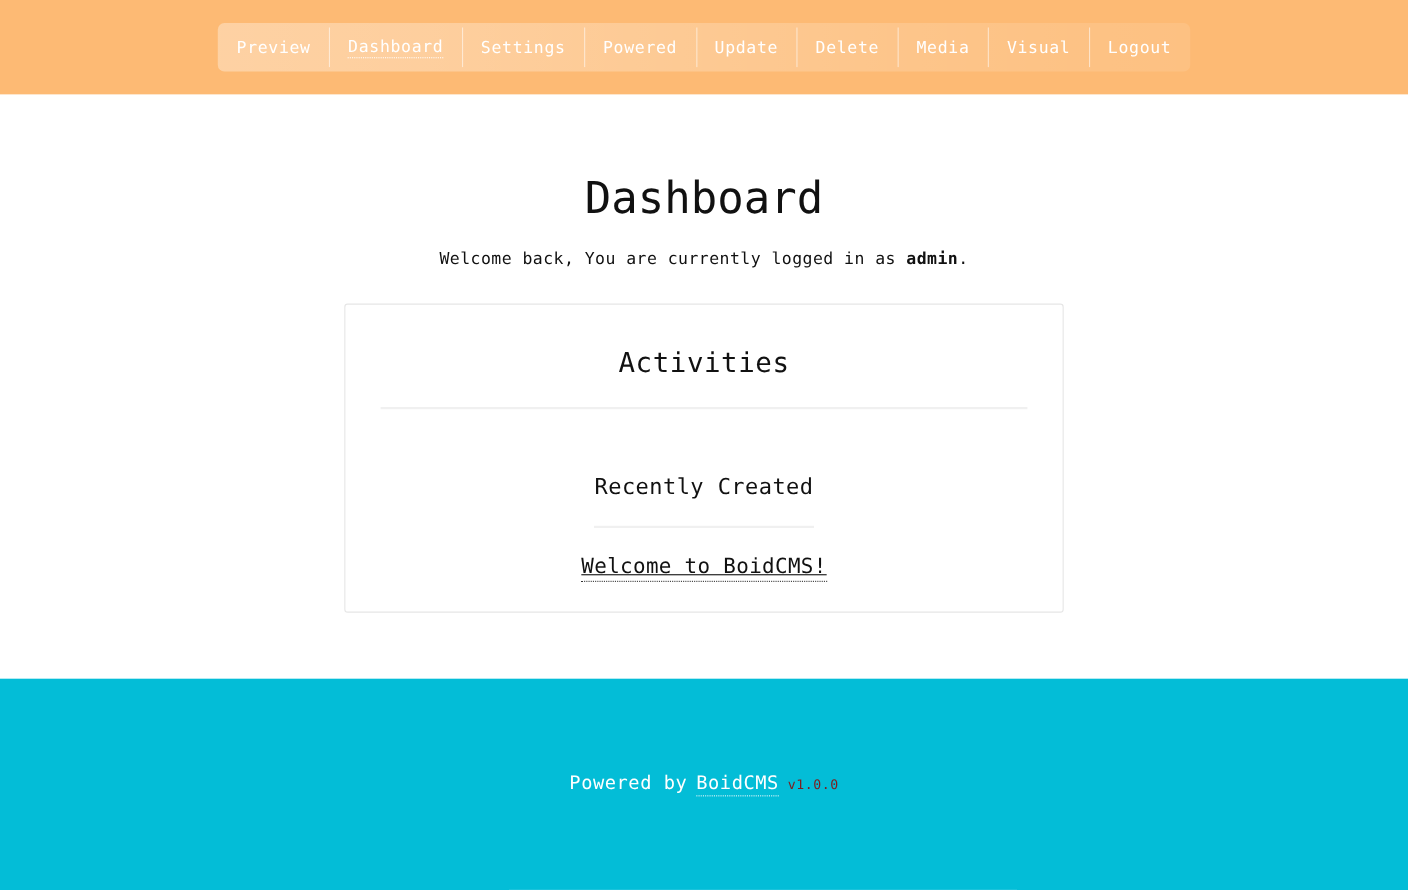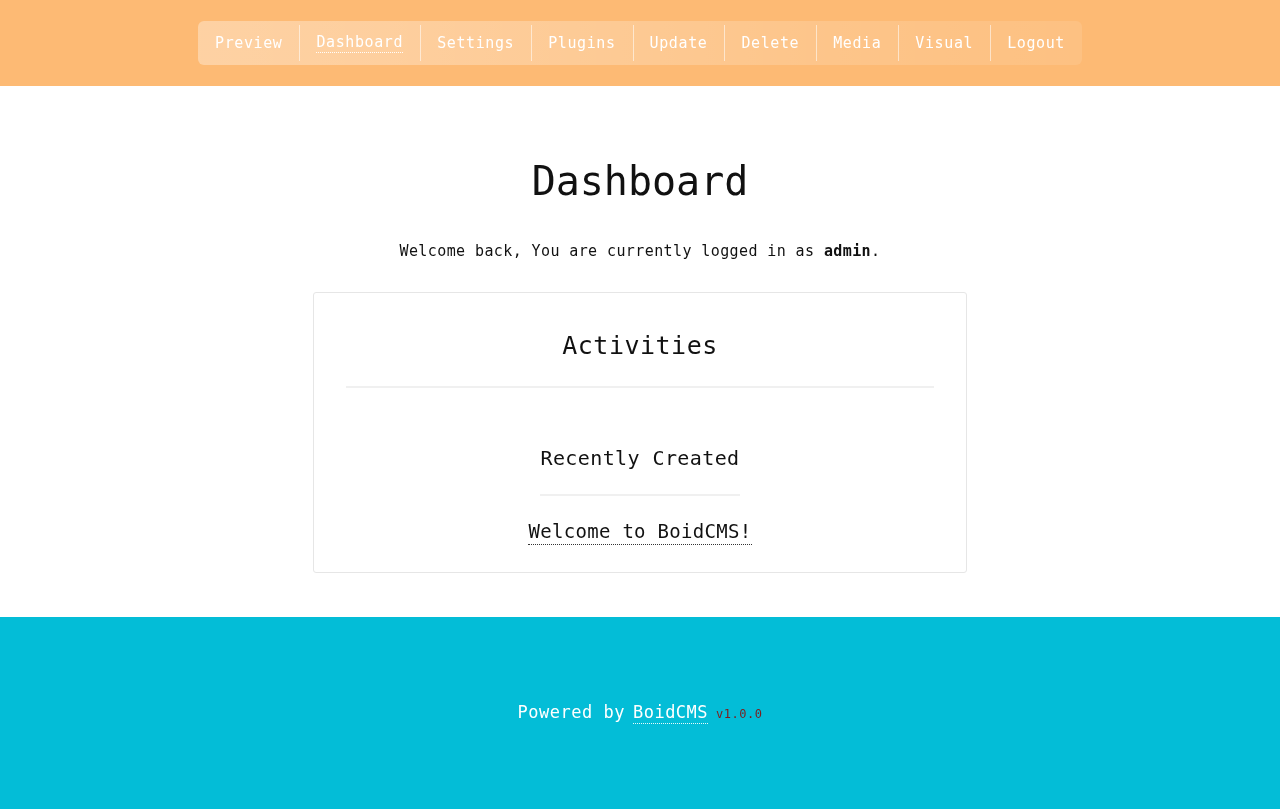--- a/index.html
+++ b/index.html
@@ -74,21 +74,21 @@
   .page-title {
     margin: 0;
     padding-top: 72px;
     text-align: center;
     font-size: 40px;
     font-weight: 400;
     letter-spacing: 0px;
     color: #111111;
   }
   .welcome-line {
-    margin: 16px;
+    margin: 0;
     padding-top: 22px;
     text-align: center;
     font-size: 15px;
     color: #111111;
     letter-spacing: 0.4px;
   }
   .welcome-user {
     font-weight: 700;
   }
 
@@ -133,20 +133,21 @@
     margin: 24px auto 0 auto;
   }
   .recent-list {
     list-style: none;
     margin: 0;
     padding: 0;
     text-align: center;
   }
   .recent-item {
     padding-top: 24px;
+    text-decoration: underline;
   }
   .recent-link {
     font-size: 19px;
     color: #111111;
     text-decoration: none;
     border-bottom: 1px dotted #333333;
     padding-bottom: 2px;
     letter-spacing: 0.3px;
     cursor: pointer;
   }
@@ -190,21 +191,21 @@
       <a class="nav-item" href="#">
         <span class="nav-label">Preview</span>
       </a>
       <a class="nav-item active" href="#">
         <span class="nav-label">Dashboard</span>
       </a>
       <a class="nav-item" href="#">
         <span class="nav-label">Settings</span>
       </a>
       <a class="nav-item" href="#">
-        <span class="nav-label">Plugins</span>
+        <span class="nav-label">Powered</span>
       </a>
       <a class="nav-item" href="#">
         <span class="nav-label">Update</span>
       </a>
       <a class="nav-item" href="#">
         <span class="nav-label">Delete</span>
       </a>
       <a class="nav-item" href="#">
         <span class="nav-label">Media</span>
       </a>

